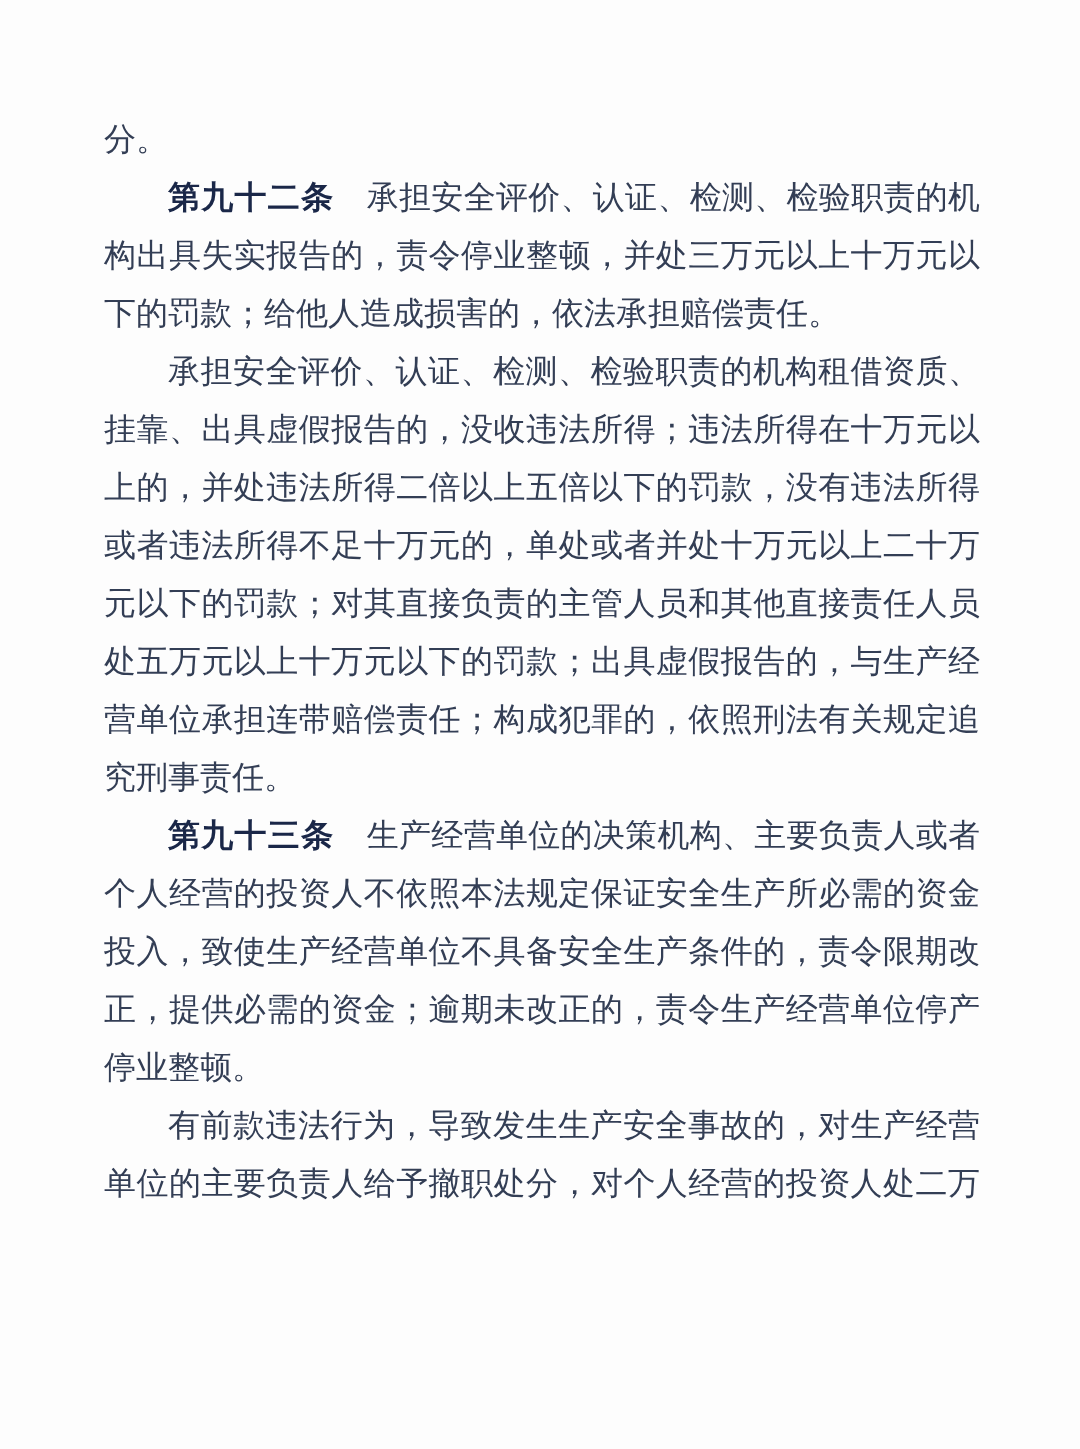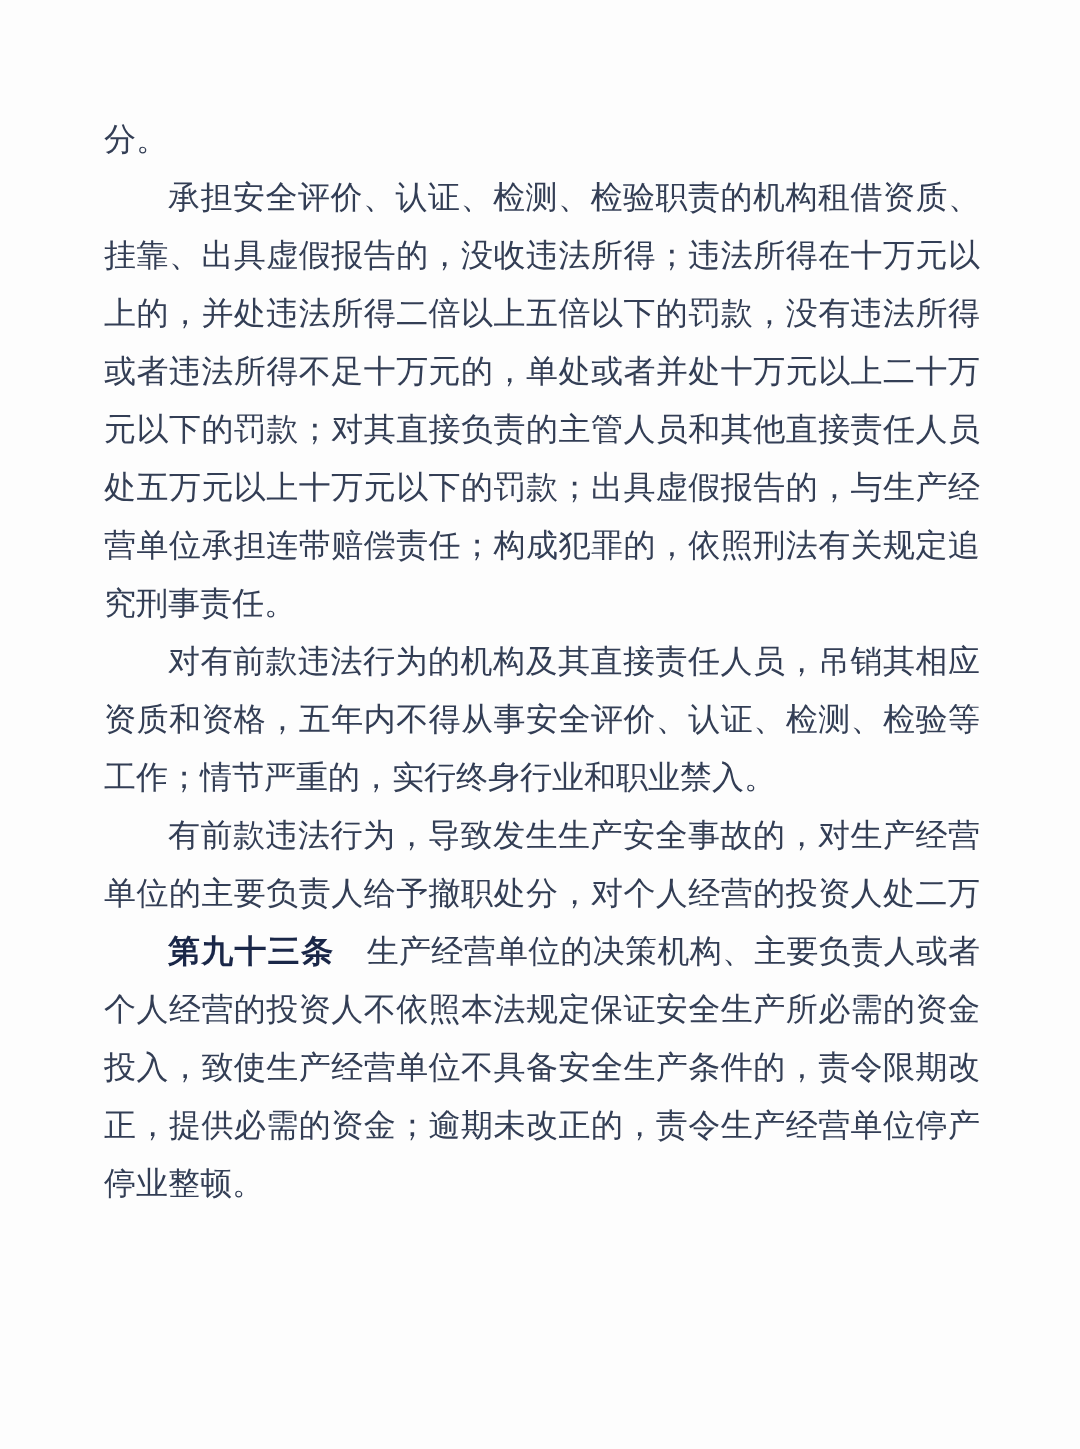--- a/index.html
+++ b/index.html
@@ -45,22 +45,22 @@
     text-align-last: justify;
   }
 </style>
 </head>
 <body>
 
 <div class="page">
 
   <p class="para no-indent">分。</p>
 
+  <p class="para"><b class="term">第九十二条</b><span>　承担安全评价、认证、检测、检验职责的机构出具失实报告的，责令停业整顿，并处三万元以上十万元以下的罚款；给他人造成损害的，依法承担赔偿责任。</span></p>
 
   <p class="para">承担安全评价、认证、检测、检验职责的机构租借资质、挂靠、出具虚假报告的，没收违法所得；违法所得在十万元以上的，并处违法所得二倍以上五倍以下的罚款，没有违法所得或者违法所得不足十万元的，单处或者并处十万元以上二十万元以下的罚款；对其直接负责的主管人员和其他直接责任人员处五万元以上十万元以下的罚款；出具虚假报告的，与生产经营单位承担连带赔偿责任；构成犯罪的，依照刑法有关规定追究刑事责任。</p>
 
-  <p class="para">对有前款违法行为的机构及其直接责任人员，吊销其相应资质和资格，五年内不得从事安全评价、认证、检测、检验等工作；情节严重的，实行终身行业和职业禁入。</p>
+
+  <p class="para"><b class="term">第九十三条</b><span>　生产经营单位的决策机构、主要负责人或者个人经营的投资人不依照本法规定保证安全生产所必需的资金投入，致使生产经营单位不具备安全生产条件的，责令限期改正，提供必需的资金；逾期未改正的，责令生产经营单位停产停业整顿。</span></p>
 
   <p class="para cut">有前款违法行为，导致发生生产安全事故的，对生产经营单位的主要负责人给予撤职处分，对个人经营的投资人处二万</p>
-
-  <p class="para"><b class="term">第九十三条</b><span>　生产经营单位的决策机构、主要负责人或者个人经营的投资人不依照本法规定保证安全生产所必需的资金投入，致使生产经营单位不具备安全生产条件的，责令限期改正，提供必需的资金；逾期未改正的，责令生产经营单位停产停业整顿。</span></p>
 
 </div>
 
 </body></html>

